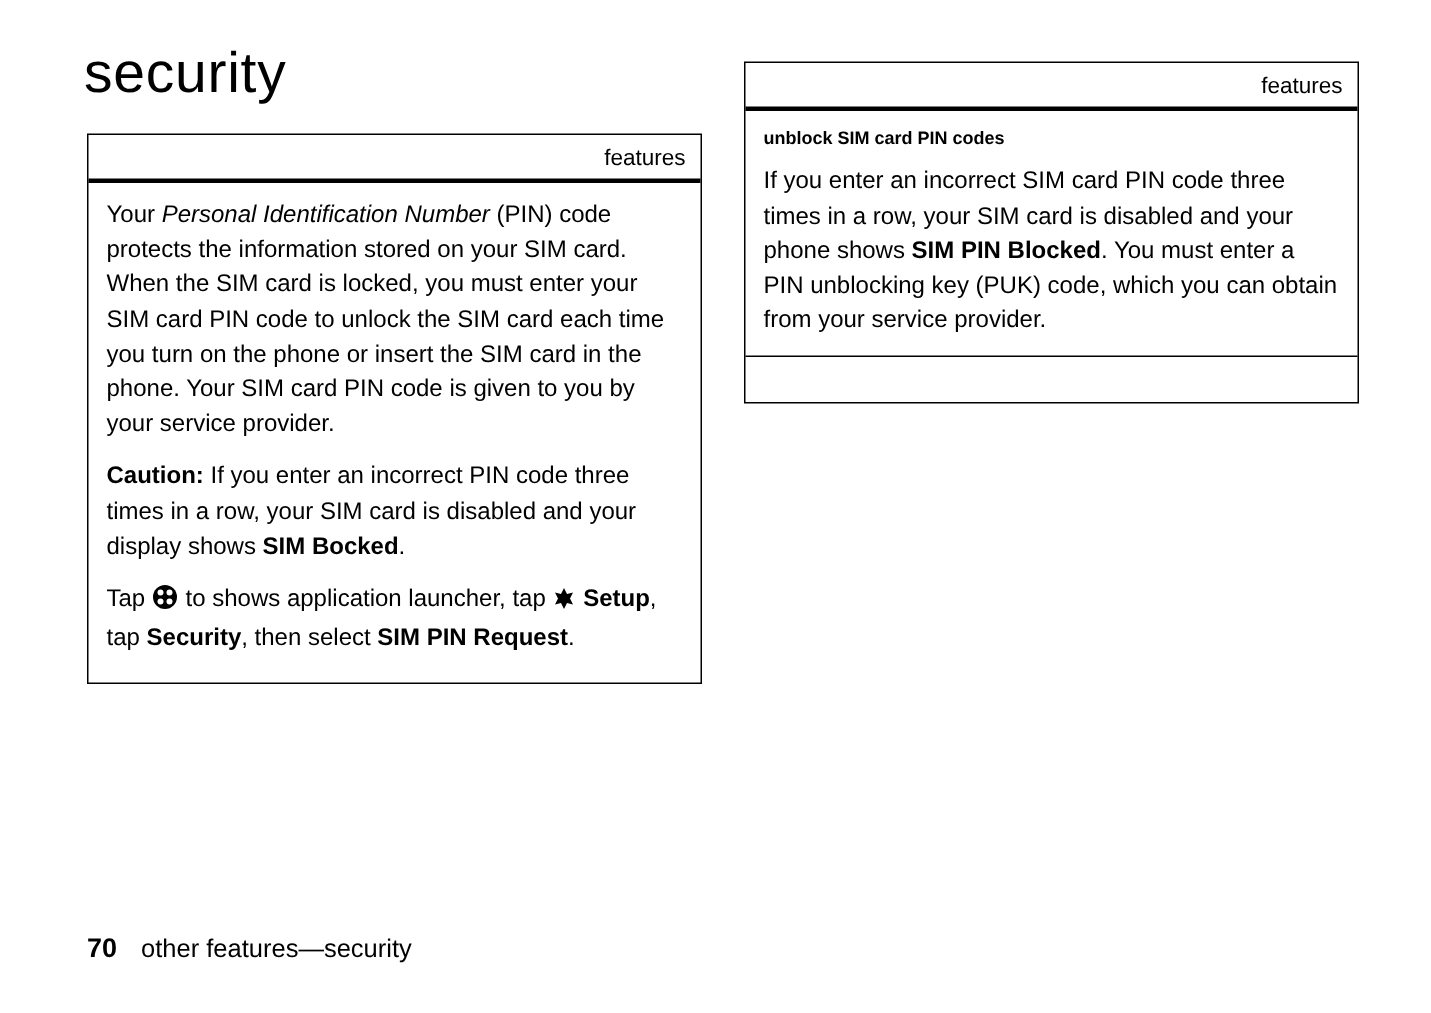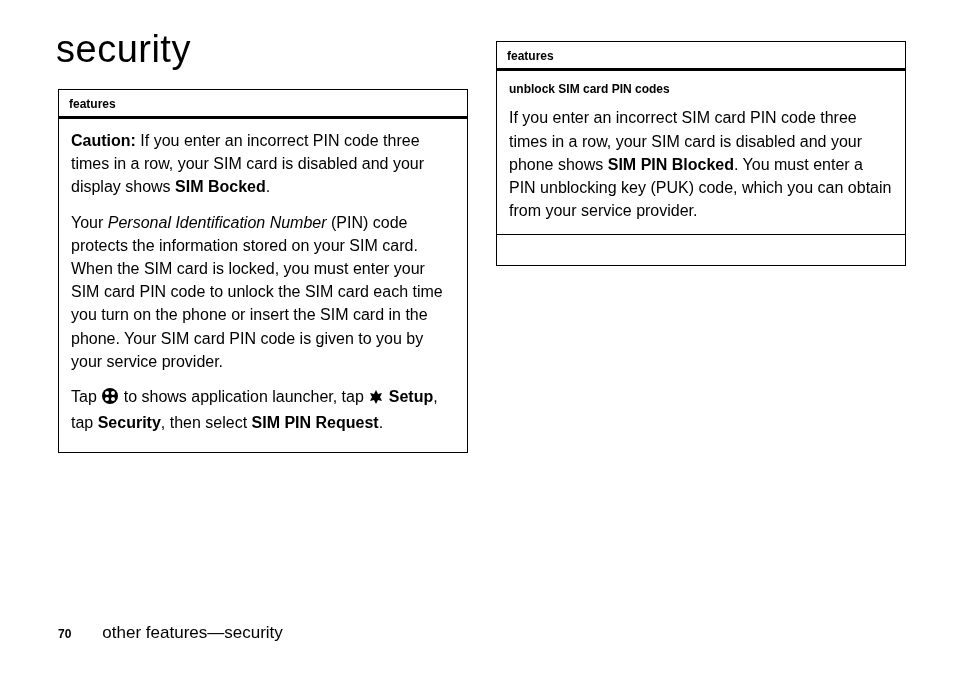--- a/index.html
+++ b/index.html
@@ -25,22 +25,23 @@
       align-items: flex-start;
     }
     .col { flex: 1; }
     .col-right { margin-top: -48px; }
     .feature-box {
       border: 1.5px solid #000;
     }
     .feature-header {
       border-bottom: 3px solid #000;
       padding: 7px 10px 5px 10px;
-      font-weight: bold;
-      font-size: 12px;
+      font-weight: normal;
+      font-size: 15px;
+      text-align: right;
     }
     .feature-body {
       padding: 10px 12px 18px 12px;
       font-size: 16px;
       line-height: 1.45;
     }
     .sub-heading {
       font-weight: bold;
       margin-bottom: 8px;
       font-size: 12px;
@@ -63,40 +64,40 @@
       vertical-align: -3px;
     }
     .footer {
       position: absolute;
       left: 58px;
       bottom: 32px;
       font-size: 17px;
     }
     .footer .page-num {
       font-weight: bold;
-      font-size: 12px;
-      margin-right: 31px;
+      font-size: 18px;
+      margin-right: 16px;
     }
   </style>
 </head>
 <body>
 
 <h1 class="page-title">security</h1>
 
 <div class="columns">
 
   <div class="col">
     <div class="feature-box">
       <div class="feature-header">features</div>
       <div class="feature-body">
         <p>
-          <span class="bold">Caution:</span><span> If you enter an incorrect PIN code three times in a row, your SIM card is disabled and your display shows </span><span class="cond-bold">SIM Bocked</span><span>.</span>
+          <span>Your </span><span class="italic">Personal Identification Number</span><span> (PIN) code protects the information stored on your SIM card. When the SIM card is locked, you must enter your SIM card PIN code to unlock the SIM card each time you turn on the phone or insert the SIM card in the phone. Your SIM card PIN code is given to you by your service provider.</span>
         </p>
         <p>
-          <span>Your </span><span class="italic">Personal Identification Number</span><span> (PIN) code protects the information stored on your SIM card. When the SIM card is locked, you must enter your SIM card PIN code to unlock the SIM card each time you turn on the phone or insert the SIM card in the phone. Your SIM card PIN code is given to you by your service provider.</span>
+          <span class="bold">Caution:</span><span> If you enter an incorrect PIN code three times in a row, your SIM card is disabled and your display shows </span><span class="cond-bold">SIM Bocked</span><span>.</span>
         </p>
         <p>
           <span>Tap </span><span class="icon"><svg width="18" height="18" viewBox="0 0 18 18">
                 <circle cx="9" cy="9" r="8" fill="#000"></circle>
                 <circle cx="6" cy="6" r="2" fill="#fff"></circle>
                 <circle cx="12" cy="6" r="2" fill="#fff"></circle>
                 <circle cx="6" cy="12" r="2" fill="#fff"></circle>
                 <circle cx="12" cy="12" r="2" fill="#fff"></circle>
               </svg></span><span> to shows application launcher, tap </span><span class="icon"><svg width="16" height="16" viewBox="0 0 16 16">
                 <path d="M8 1 L6 5 L2 4 L4 8 L2 12 L6 11 L8 15 L10 11 L14 12 L12 8 L14 4 L10 5 Z" fill="#000"></path>

